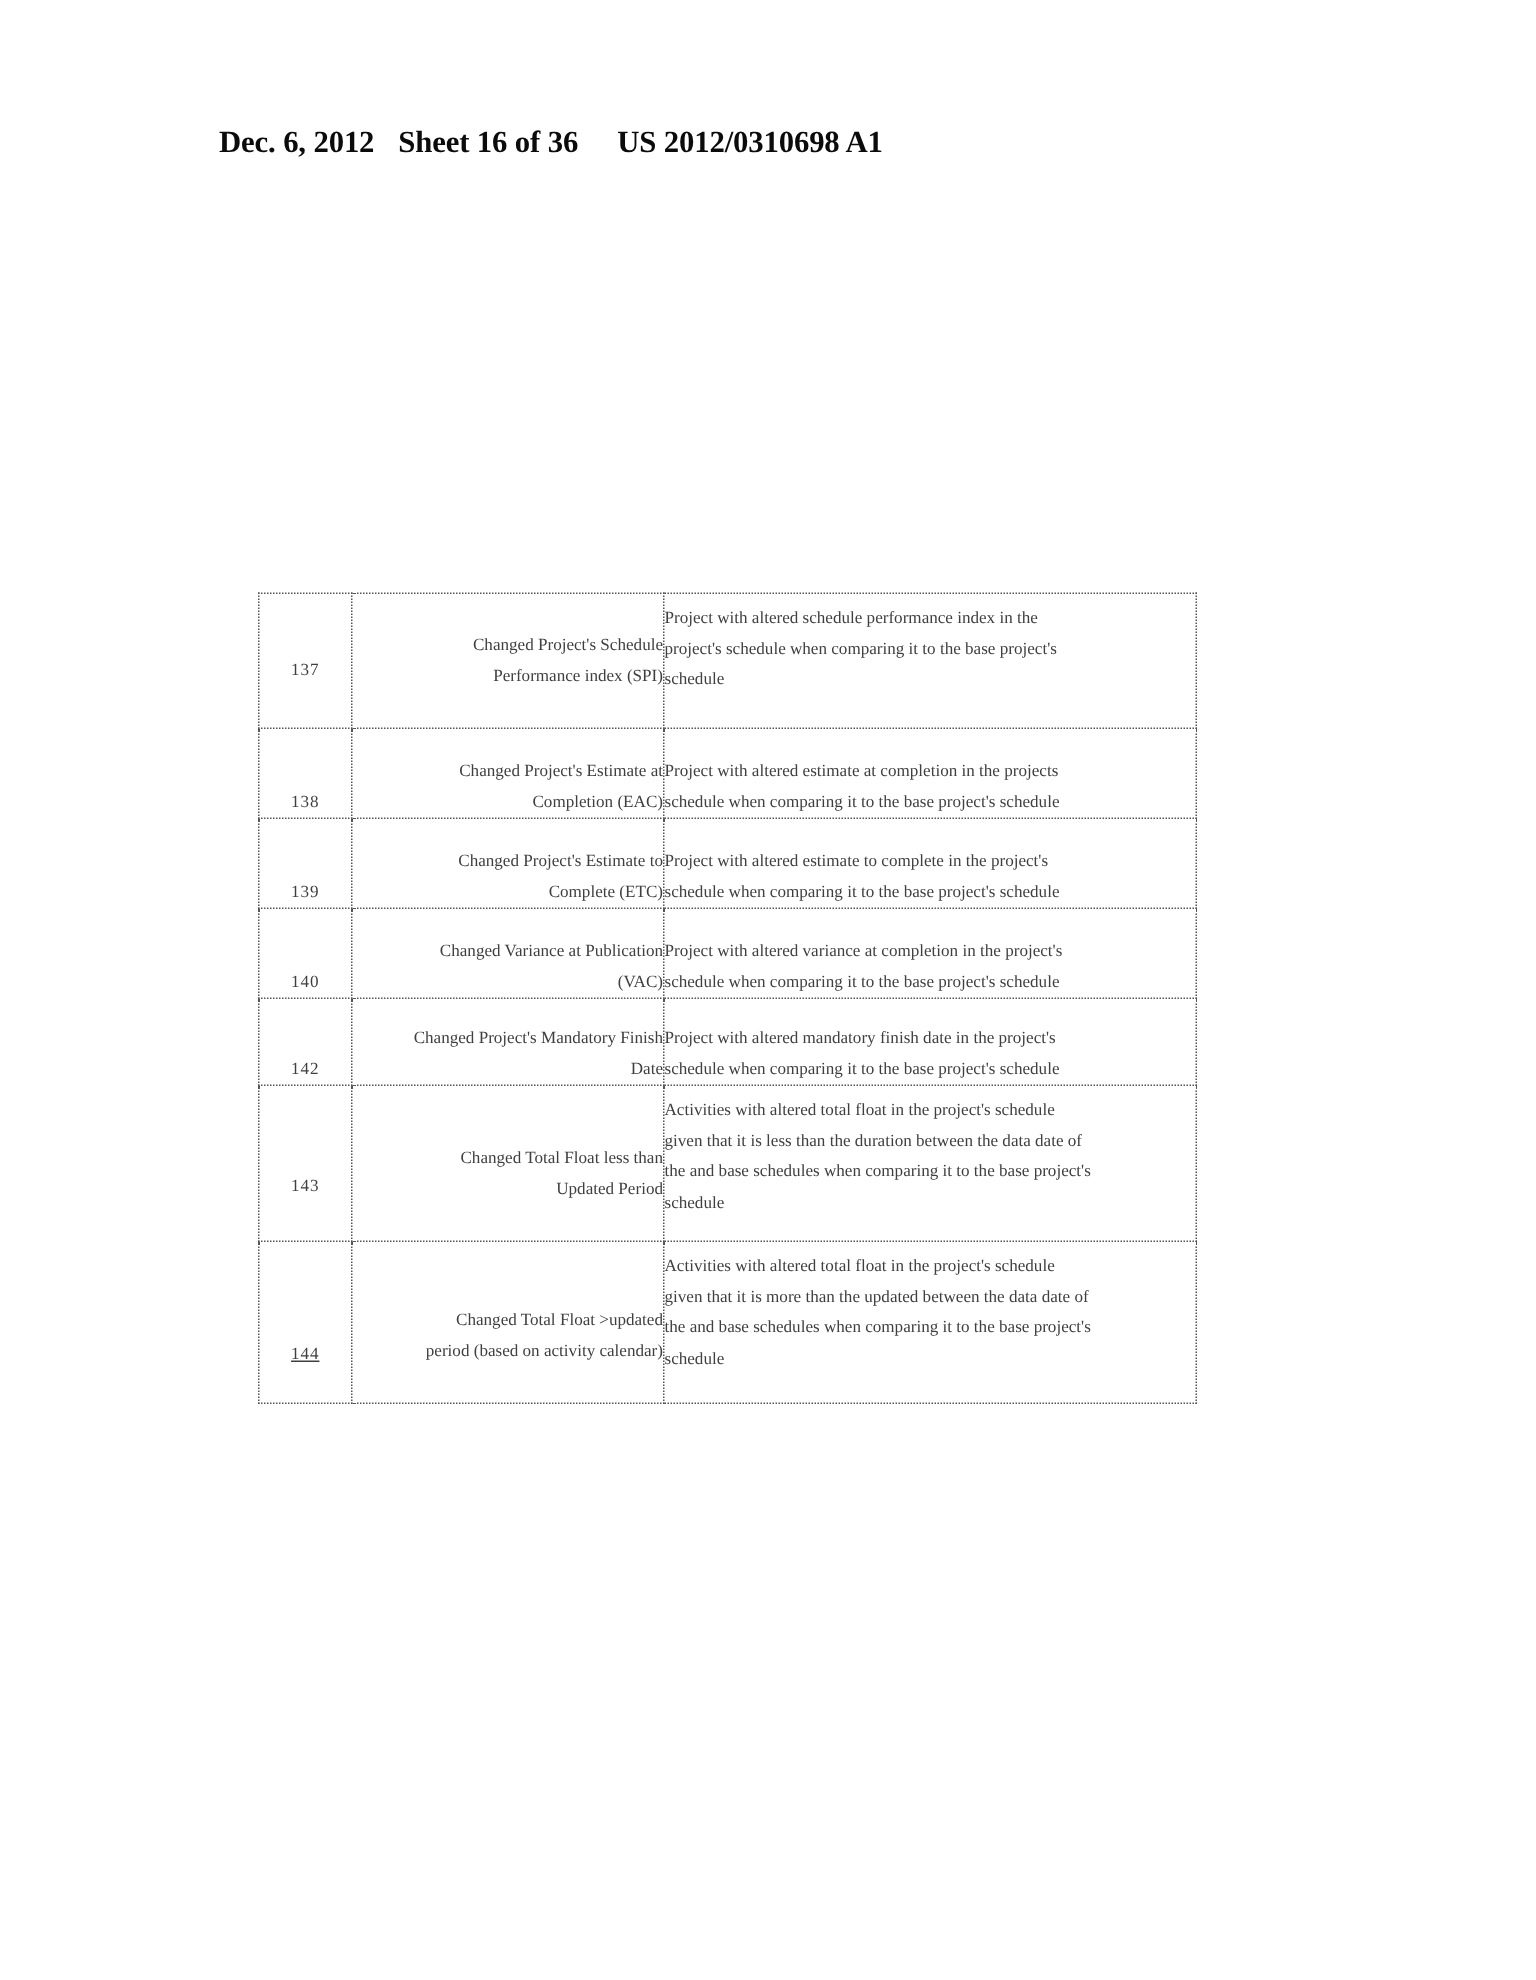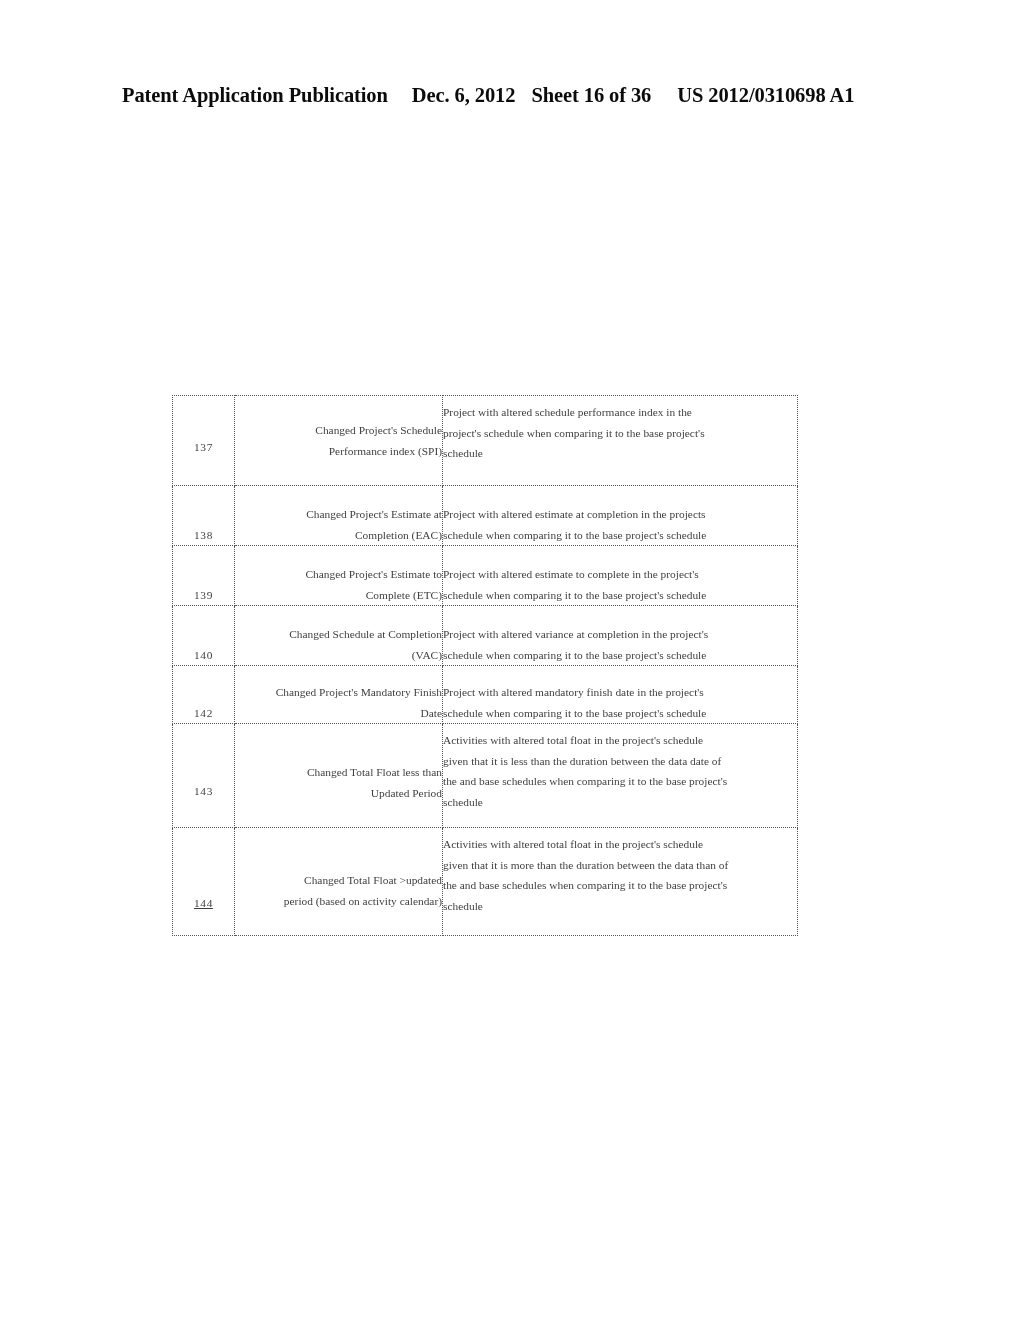--- a/index.html
+++ b/index.html
@@ -111,21 +111,20 @@
 
   tr.r-137 td.cell-num  { padding-bottom: 28px; }
   tr.r-143 td.cell-num  { padding-bottom: 26px; }
   tr.r-144 td.cell-num  { padding-bottom: 22px; text-decoration: underline; }
   tr.r-141 td.cell-num  { padding-bottom: 20px; }
 </style>
 </head>
 <body>
 
 <div class="page-header">
-  <span class="hdr-pub">Patent Application Publication</span>
   <span class="hdr-date">Dec. 6, 2012</span>
   <span class="hdr-sheet">Sheet 16 of 36</span>
   <span class="hdr-patnum">US 2012/0310698 A1</span>
 </div>
 
 <div class="fig-table-wrap">
   <table class="fig-table">
     <colgroup>
       <col class="c-num">
       <col class="c-name">
@@ -165,21 +164,21 @@
         </td>
         <td class="cell-desc">
           <span class="line">Project with altered estimate to complete  in the project's</span>
           <span class="line">schedule when comparing it to the base project's schedule</span>
         </td>
       </tr>
 
       <tr class="r-140">
         <td class="cell-num">140</td>
         <td class="cell-name">
-          <span class="line">Changed Schedule at Completion</span>
+          <span class="line">Changed Variance at Publication</span>
           <span class="line">(VAC)</span>
         </td>
         <td class="cell-desc">
           <span class="line">Project with altered variance at completion in the project's</span>
           <span class="line">schedule when comparing it to the base project's schedule</span>
         </td>
       </tr>
 
 
       <tr class="r-142">
@@ -209,20 +208,20 @@
       </tr>
 
       <tr class="r-144">
         <td class="cell-num">144</td>
         <td class="cell-name">
           <span class="line">Changed Total Float &gt;updated</span>
           <span class="line">period (based on activity calendar)</span>
         </td>
         <td class="cell-desc">
           <span class="line">Activities with altered total float in the project's schedule</span>
-          <span class="line">given that it is more than the duration between the data than of</span>
+          <span class="line">given that it is more than the updated between the data date of</span>
           <span class="line">the and base schedules when comparing it to the base project's</span>
           <span class="line">schedule</span>
         </td>
       </tr>
     </tbody>
   </table>
 </div>
 
 </body></html>

